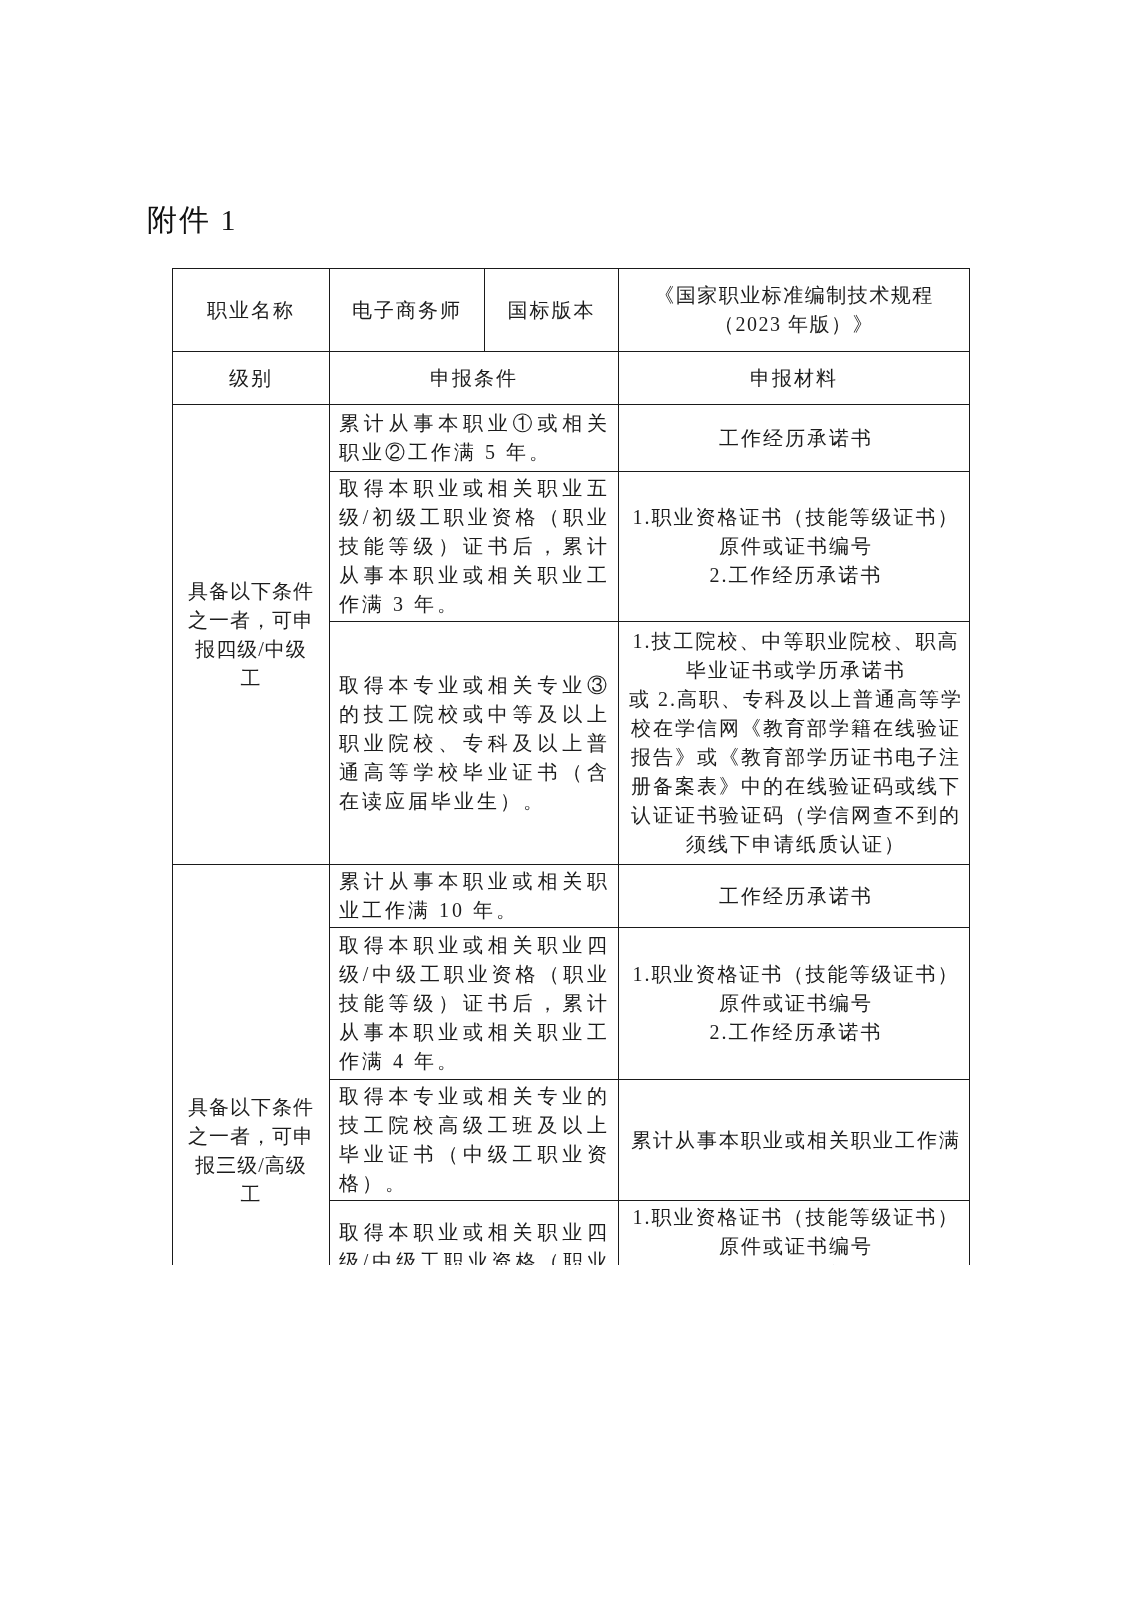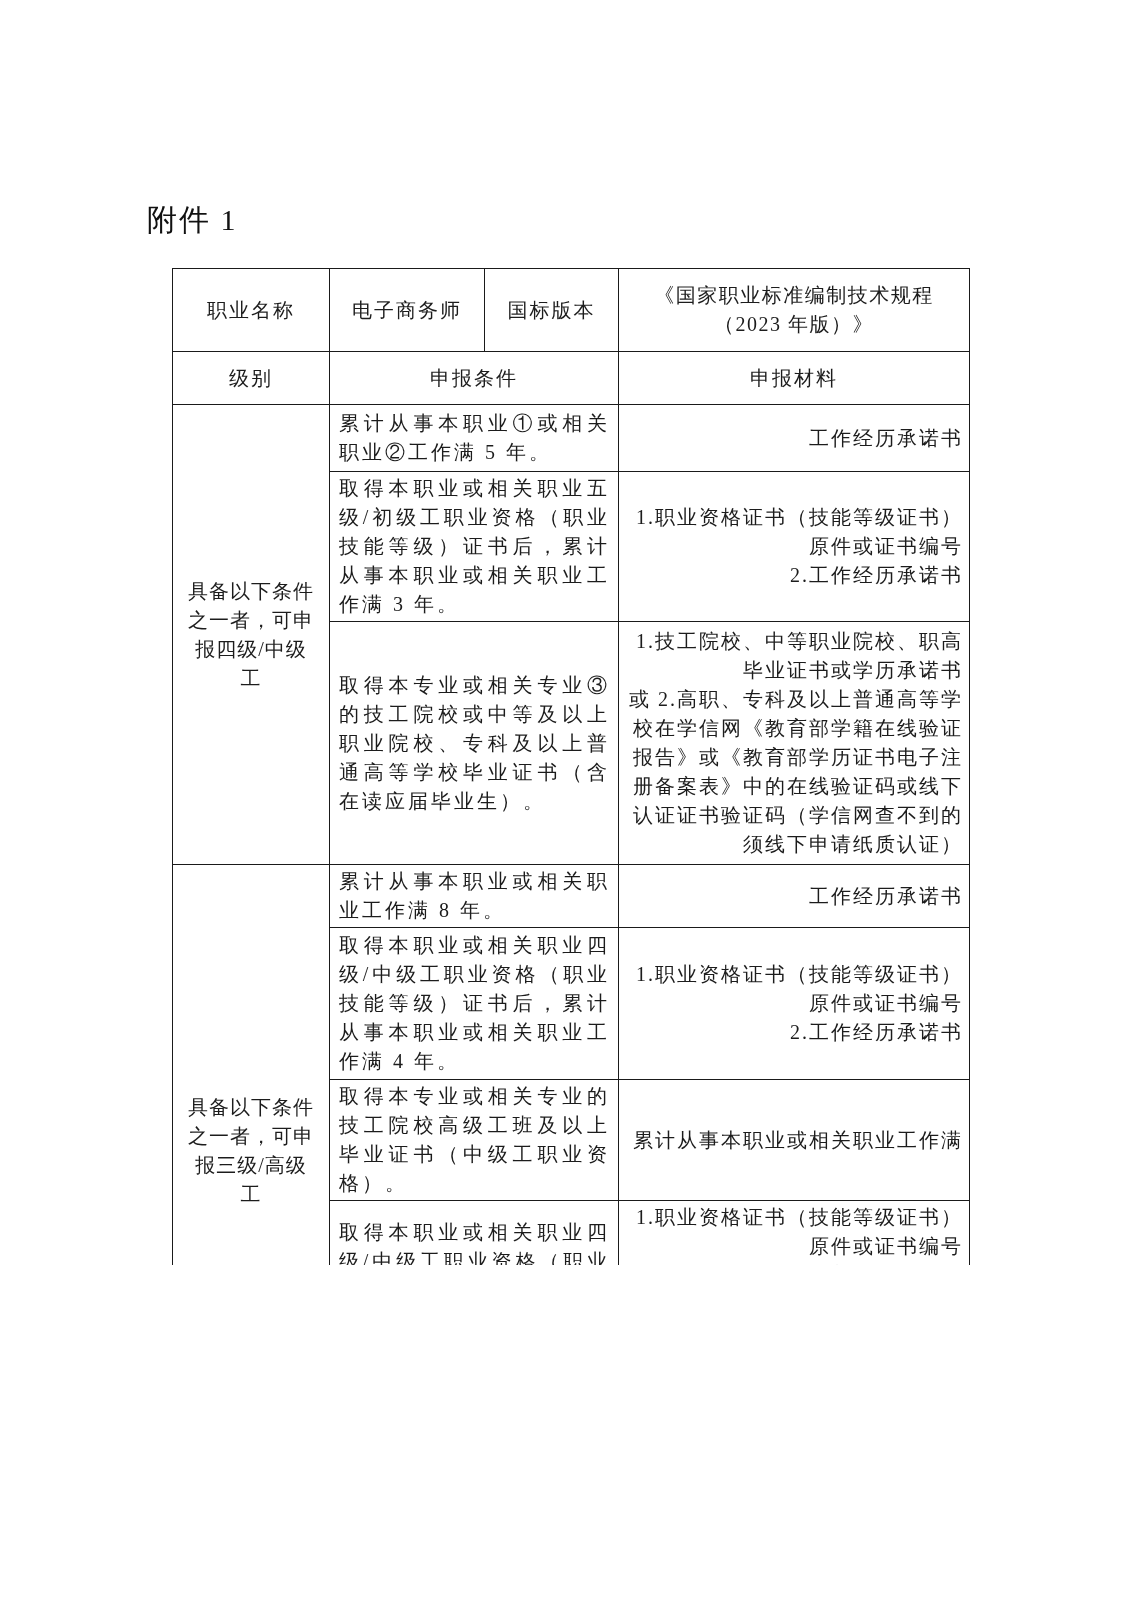--- a/index.html
+++ b/index.html
@@ -51,21 +51,21 @@
     text-align: center;
     letter-spacing: 1px;
     padding: 10px 14px;
   }
   td.cond {
     text-align: justify;
     letter-spacing: 3px;
     padding: 2px 8px 2px 9px;
   }
   td.mat {
-    text-align: right;
+    text-align: center;
     letter-spacing: 2px;
     white-space: pre-line;
     padding: 2px 6px 2px 10px;
   }
   .pagenum {
     position: absolute;
     left: 149px;
     top: 1483px;
     font-size: 21px;
     letter-spacing: 6px;
@@ -113,21 +113,21 @@
 2.工作经历承诺书</td>
     </tr>
     <tr style="height:243px">
       <td class="cond" colspan="2">取得本专业或相关专业③的技工院校或中等及以上职业院校、专科及以上普通高等学校毕业证书（含在读应届毕业生）。</td>
       <td class="mat">1.技工院校、中等职业院校、职高毕业证书或学历承诺书
 或 2.高职、专科及以上普通高等学校在学信网《教育部学籍在线验证报告》或《教育部学历证书电子注册备案表》中的在线验证码或线下认证证书验证码（学信网查不到的须线下申请纸质认证）</td>
     </tr>
 
     <tr style="height:59px">
       <td class="lvl" rowspan="4">具备以下条件之一者，可申报三级/高级工</td>
-      <td class="cond" colspan="2">累计从事本职业或相关职业工作满 8 年。</td>
+      <td class="cond" colspan="2">累计从事本职业或相关职业工作满 10 年。</td>
       <td class="mat">工作经历承诺书</td>
     </tr>
     <tr style="height:152px">
       <td class="cond" colspan="2">取得本职业或相关职业四级/中级工职业资格（职业技能等级）证书后，累计从事本职业或相关职业工作满 4 年。</td>
       <td class="mat">1.职业资格证书（技能等级证书）原件或证书编号
 2.工作经历承诺书</td>
     </tr>
     <tr style="height:117px">
       <td class="cond" colspan="2">取得本专业或相关专业的技工院校高级工班及以上毕业证书（中级工职业资格）。</td>
       <td class="mat">累计从事本职业或相关职业工作满</td>

